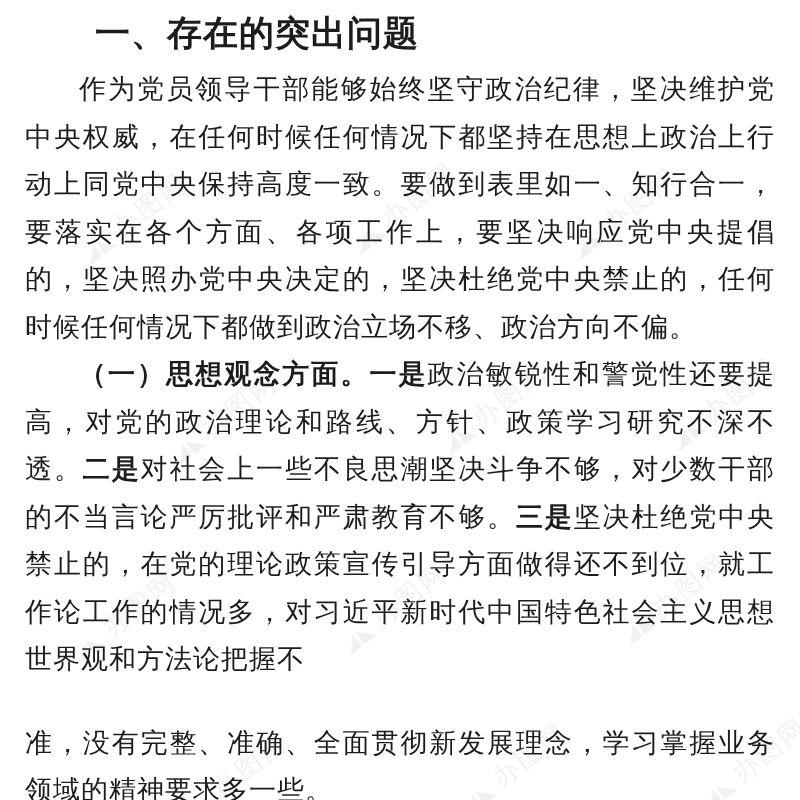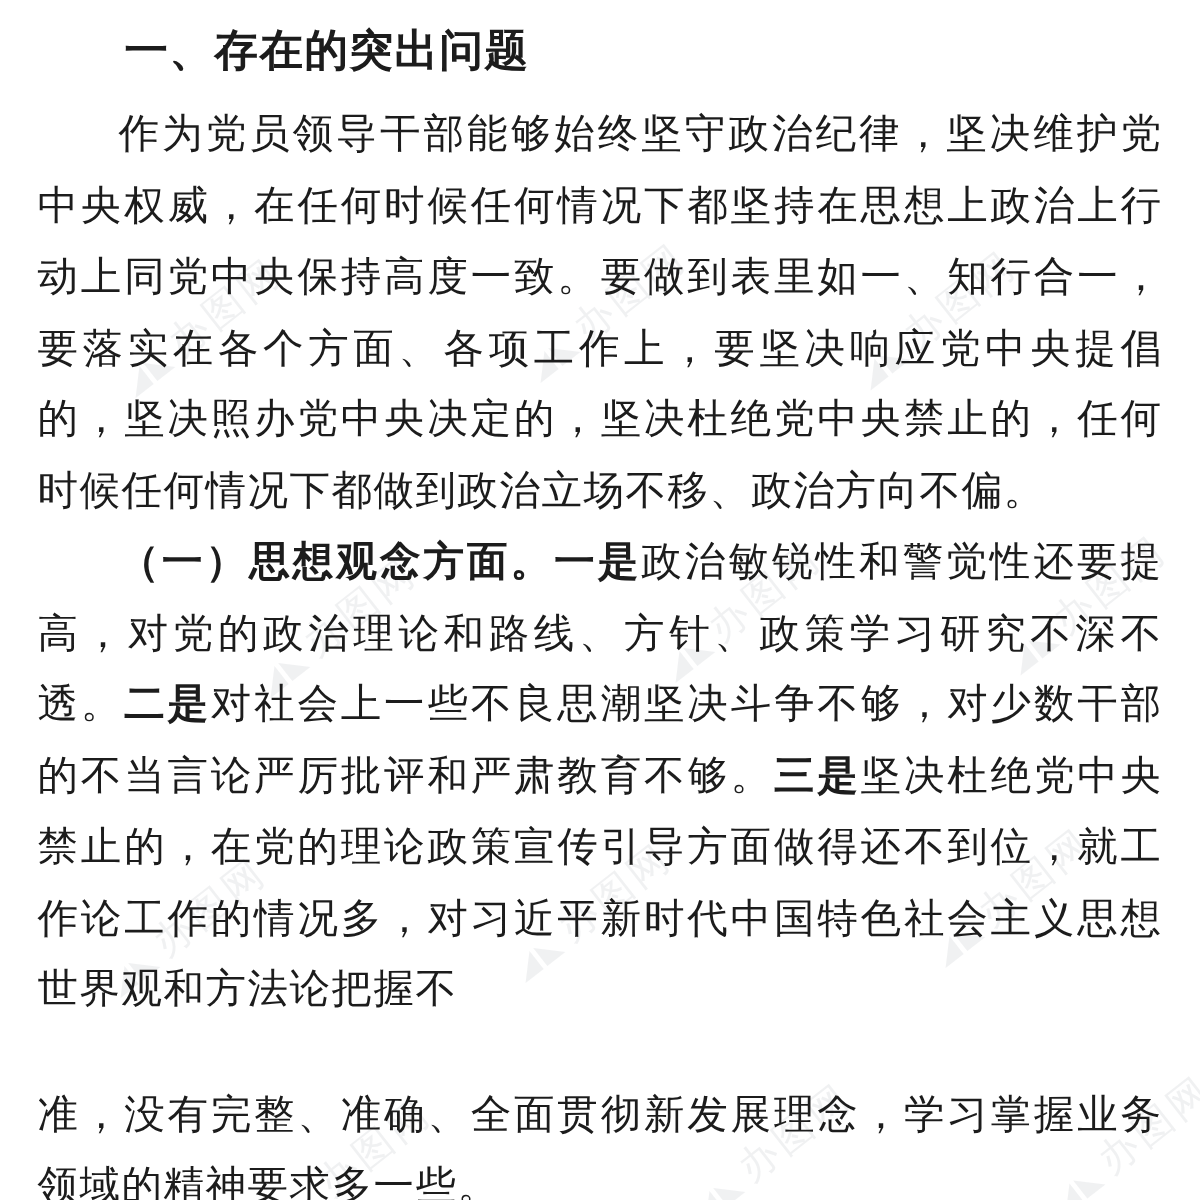--- a/index.html
+++ b/index.html
@@ -38,21 +38,21 @@
   .wm .wm-logo {
     display: inline-block;
     margin-right: 4px;
     font-size: 20px;
   }
   .content {
     position: relative;
     z-index: 1;
   }
   h1.doc-heading {
-    font-size: 29px;
+    font-size: 35px;
     line-height: 44px;
     font-weight: 700;
     margin: 4px 0 10px 0;
     text-indent: 2em;
     letter-spacing: 1px;
   }
   p.doc-para {
     font-size: 27px;
     line-height: 47.5px;
     margin: 0;

